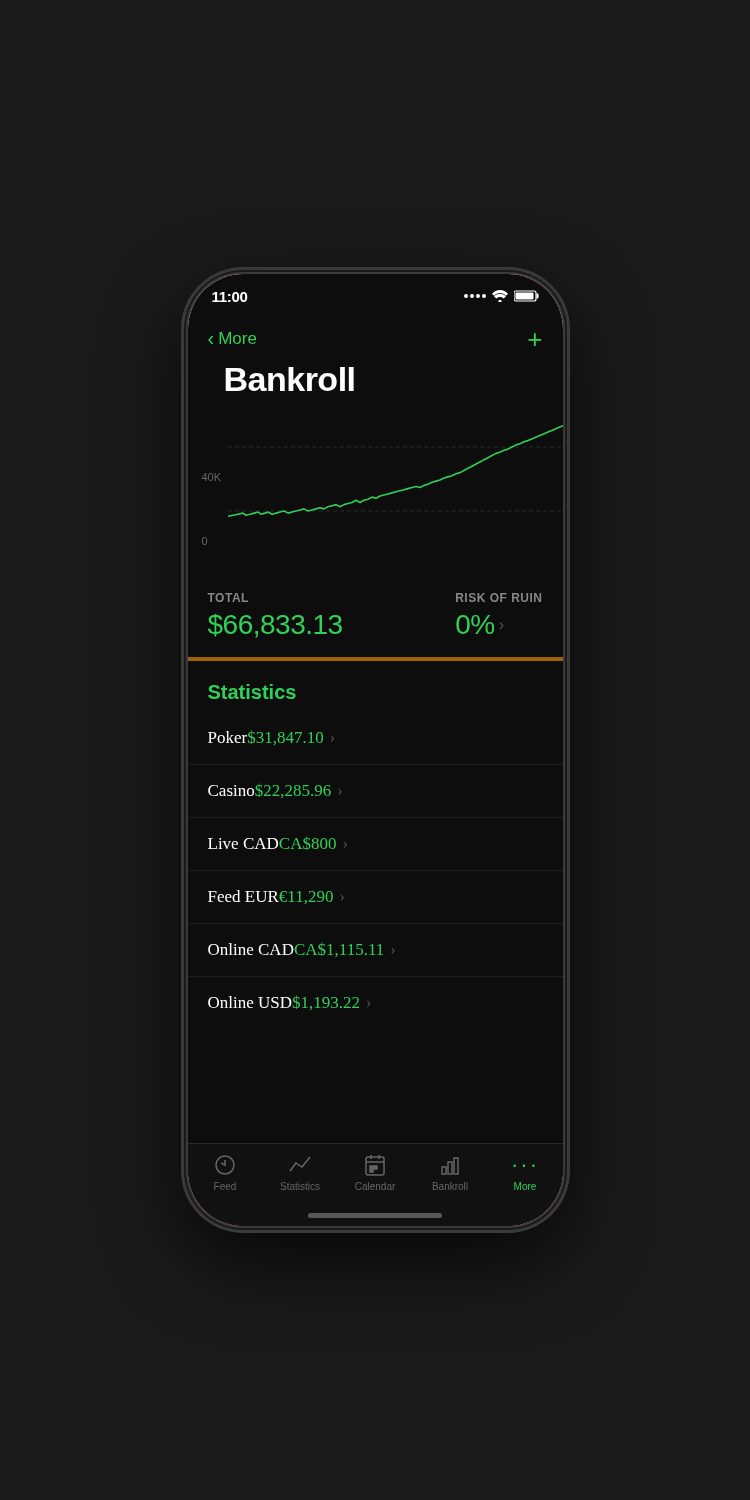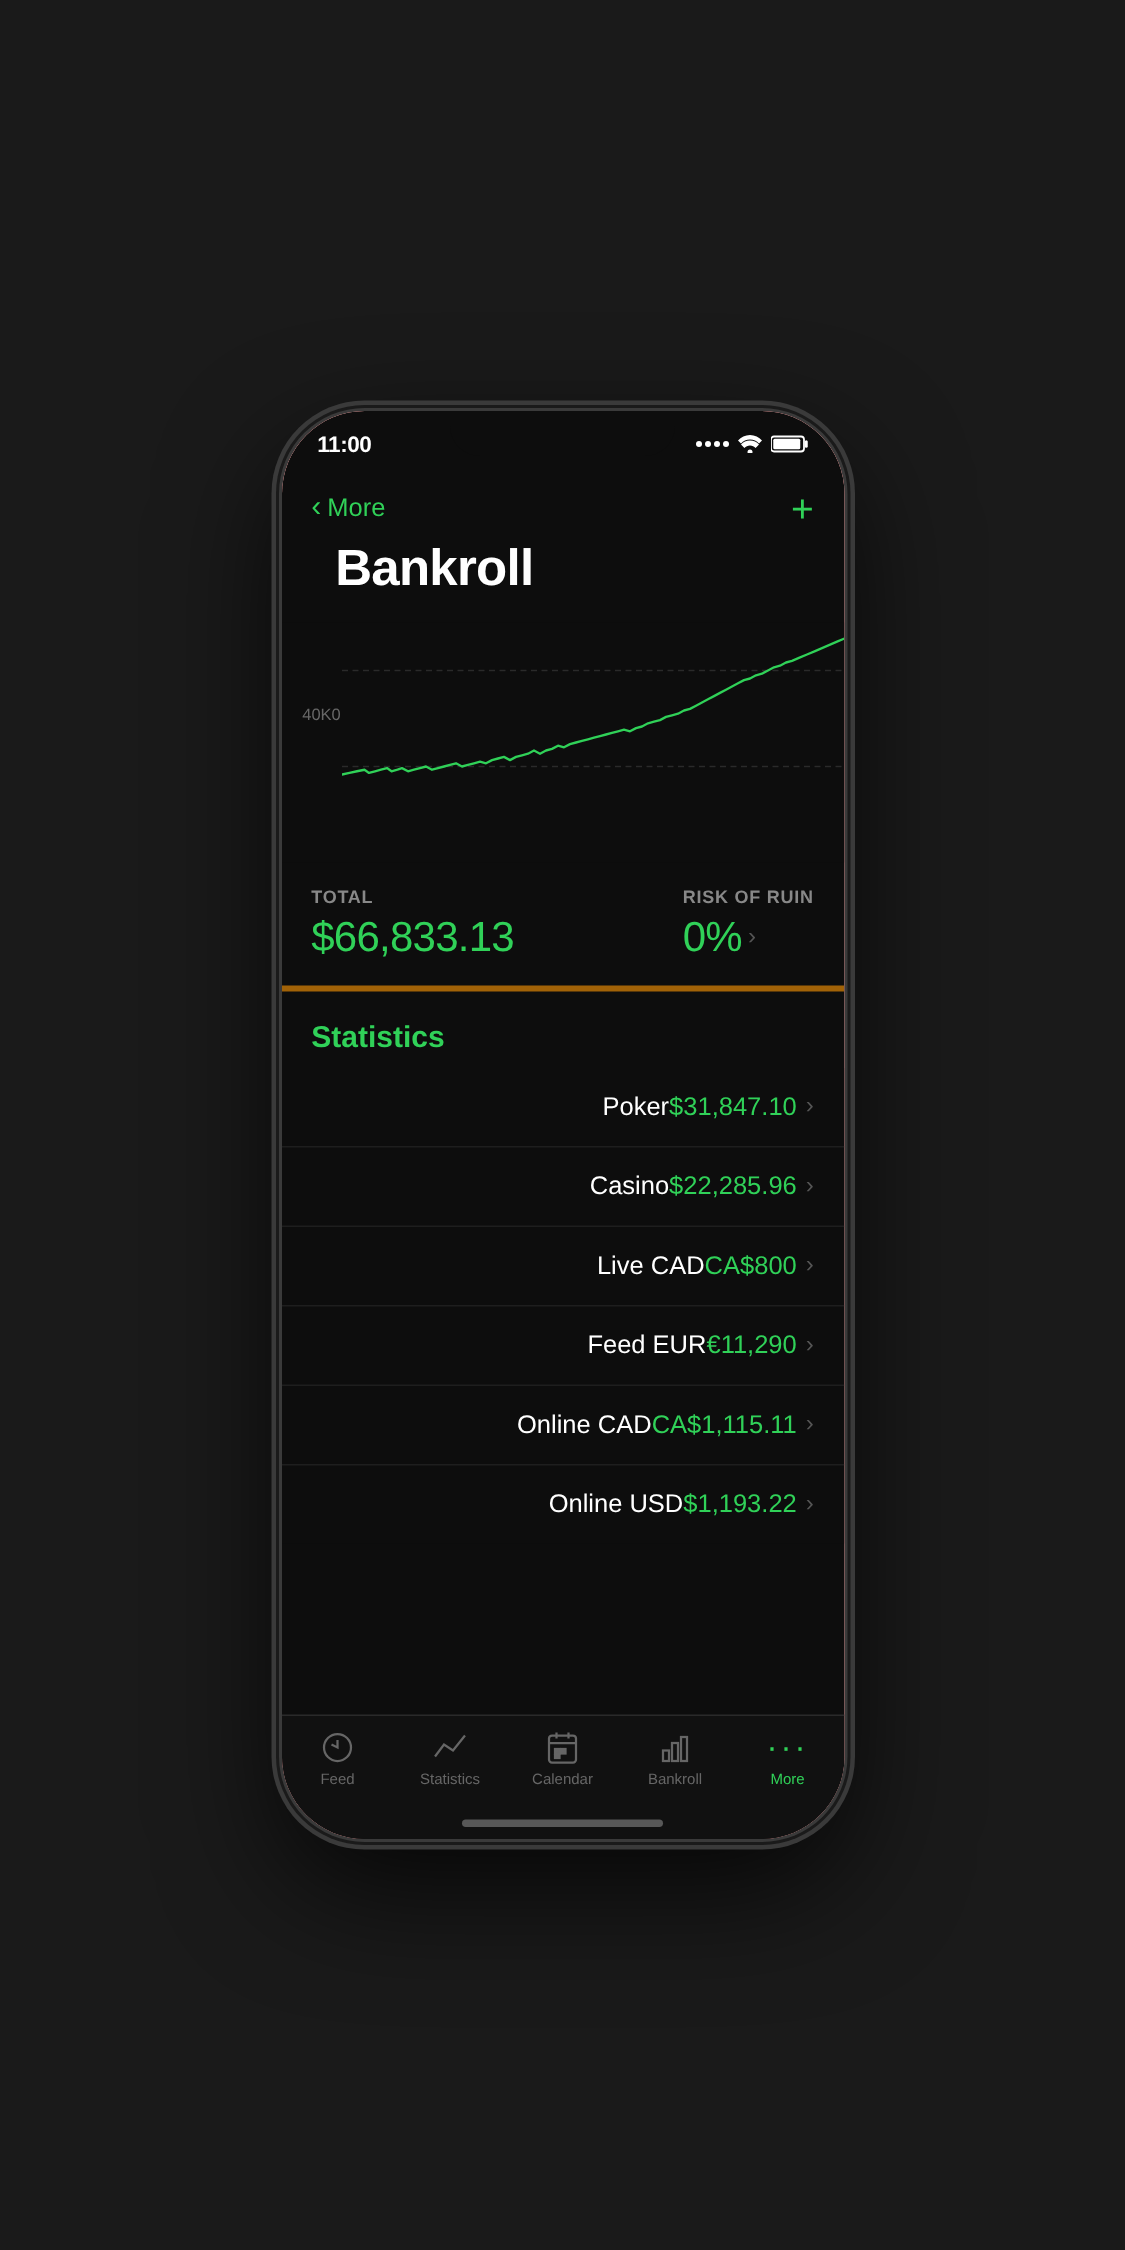--- a/index.html
+++ b/index.html
@@ -166,22 +166,22 @@
       height: 160px;
       margin: 0 0 0 0;
     }
 
     .chart-y-labels {
       position: absolute;
       left: 14px;
       top: 0;
       bottom: 20px;
       display: flex;
-      flex-direction: row;
-      justify-content: center;
+      flex-direction: column;
+      justify-content: space-between;
       padding: 8px 0;
       margin-top: 48px;
     }
 
     .chart-y-label {
       color: #666;
       font-size: 11px;
     }
 
     .chart-container {
@@ -248,23 +248,24 @@
       font-weight: 600;
     }
 
     .bankroll-list {
       background: #0d0d0d;
     }
 
     .bankroll-item {
       display: flex;
       align-items: center;
-      justify-content: flex-end;
+      justify-content: flex-start;
       padding: 16px 20px;
       border-bottom: 1px solid #1e1e1e;
+      font-family: Liberation Serif, serif;
     }
 
     .bankroll-item:last-child {
       border-bottom: none;
     }
 
     .bankroll-name {
       color: #ffffff;
       font-size: 17px;
       font-weight: 400;

